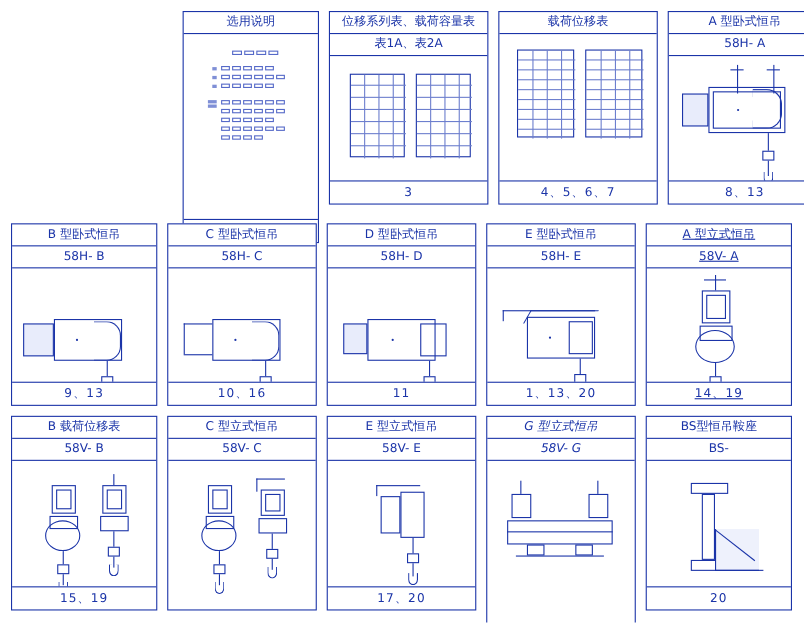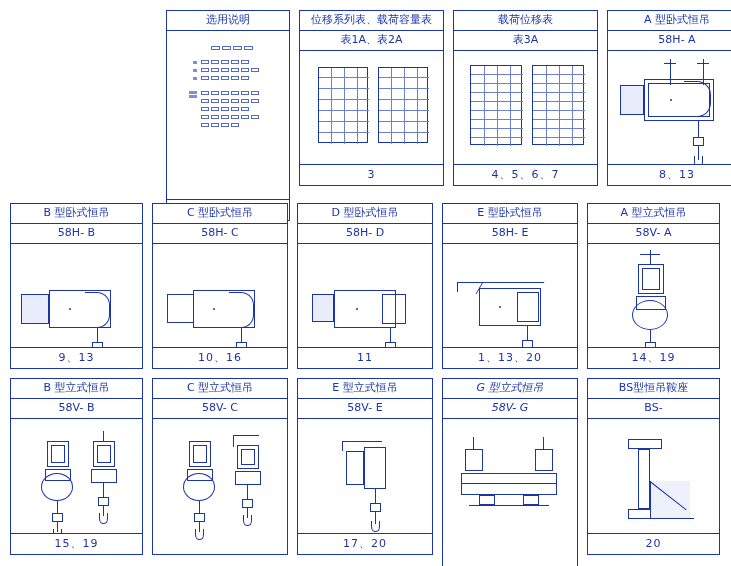--- a/index.html
+++ b/index.html
@@ -187,21 +187,20 @@
             <i style="left:25px;top:0;width:1px;height:76px;"></i>
             <i style="left:38px;top:0;width:1px;height:76px;"></i>
           </div>
         </div>
       </div>
       <div class="ftr">3</div>
     </div>
 
     <div class="card c3" style="width:145px;height:176px;">
       <div class="hdr">载荷位移表</div>
-      <div class="hdr2">表3A</div>
       <div class="body">
         <div class="fig">
           <div class="tbl" style="left:16px;top:14px;width:52px;height:80px;">
             <i style="left:0;top:8px;width:52px;height:1px;"></i>
             <i style="left:0;top:17px;width:52px;height:1px;"></i>
             <i style="left:0;top:26px;width:52px;height:1px;"></i>
             <i style="left:0;top:35px;width:52px;height:1px;"></i>
             <i style="left:0;top:44px;width:52px;height:1px;"></i>
             <i style="left:0;top:53px;width:52px;height:1px;"></i>
             <i style="left:0;top:62px;width:52px;height:1px;"></i>
@@ -323,21 +322,21 @@
           <div class="bx" style="left:74px;top:48px;width:22px;height:30px;"></div>
           <div class="dot" style="left:56px;top:62px;"></div>
           <div class="ln vl" style="left:84px;top:82px;height:14px;"></div>
           <div class="bx" style="left:79px;top:96px;width:11px;height:9px;"></div>
 
         </div>
       </div>
       <div class="ftr">1、13、20</div>
     </div>
 
-    <div class="card" style="width:133px;height:166px;">
+    <div class="card" style="width:133px;height:166px;text-decoration:underline;">
       <div class="hdr">A 型立式恒吊</div>
       <div class="hdr2">58V- A</div>
       <div class="body">
         <div class="fig">
           <div class="ln vl" style="left:62px;top:6px;height:14px;"></div>
           <div class="ln hl" style="left:52px;top:10px;width:20px;"></div>
           <div class="bx" style="left:50px;top:20px;width:26px;height:30px;"></div>
           <div class="bx" style="left:54px;top:24px;width:18px;height:22px;"></div>
           <div class="bx" style="left:48px;top:52px;width:30px;height:14px;"></div>
           <div class="cir" style="left:44px;top:56px;width:36px;height:30px;"></div>
@@ -346,21 +345,21 @@
 
         </div>
       </div>
       <div class="ftr">14、19</div>
     </div>
   </div>
 
   <div class="row r3" style="position:absolute;left:10px;top:378px;">
 
     <div class="card" style="width:133px;height:177px;margin-left:0;">
-      <div class="hdr">B 型立式恒吊</div>
+      <div class="hdr">B 载荷位移表</div>
       <div class="hdr2">58V- B</div>
       <div class="body">
         <div class="fig">
 
           <div class="bx" style="left:36px;top:22px;width:22px;height:26px;"></div>
           <div class="bx" style="left:40px;top:26px;width:14px;height:18px;"></div>
           <div class="bx" style="left:34px;top:50px;width:26px;height:12px;"></div>
           <div class="cir" style="left:30px;top:54px;width:32px;height:28px;"></div>
           <div class="ln vl" style="left:46px;top:82px;height:12px;"></div>
           <div class="bx" style="left:41px;top:94px;width:11px;height:9px;"></div>

